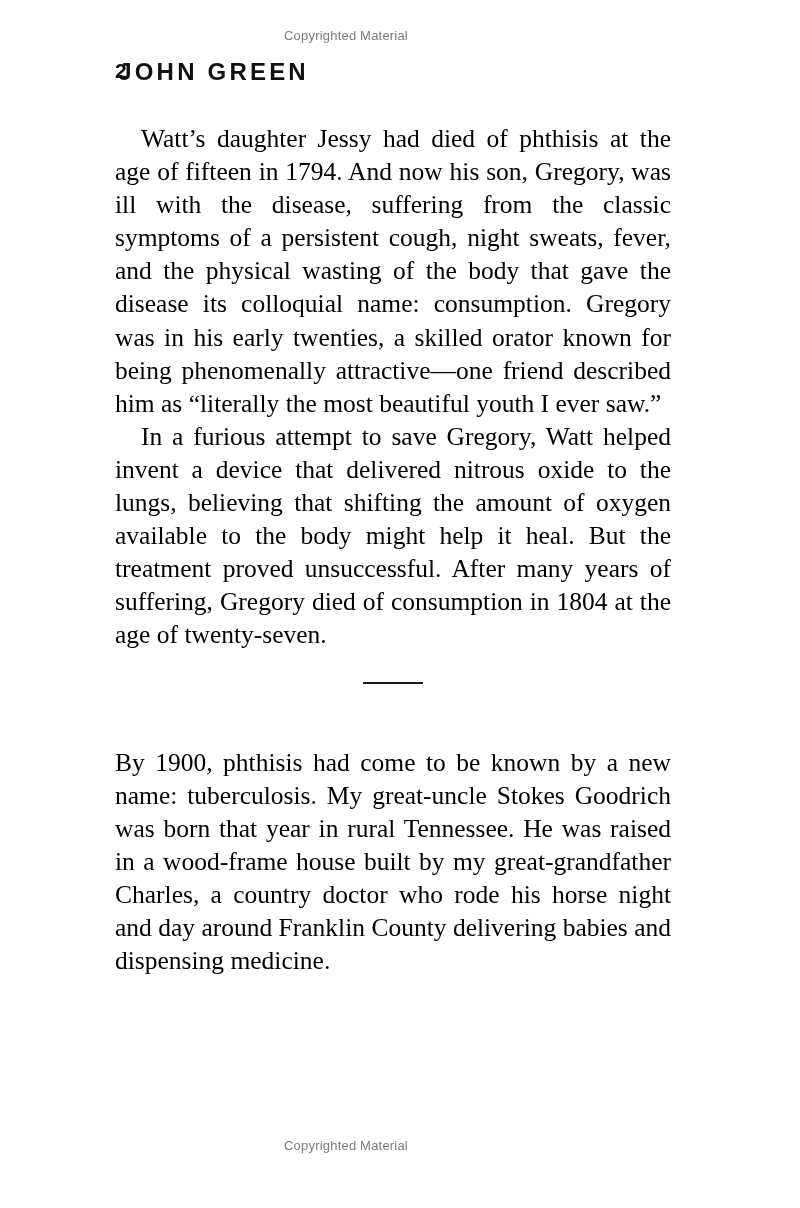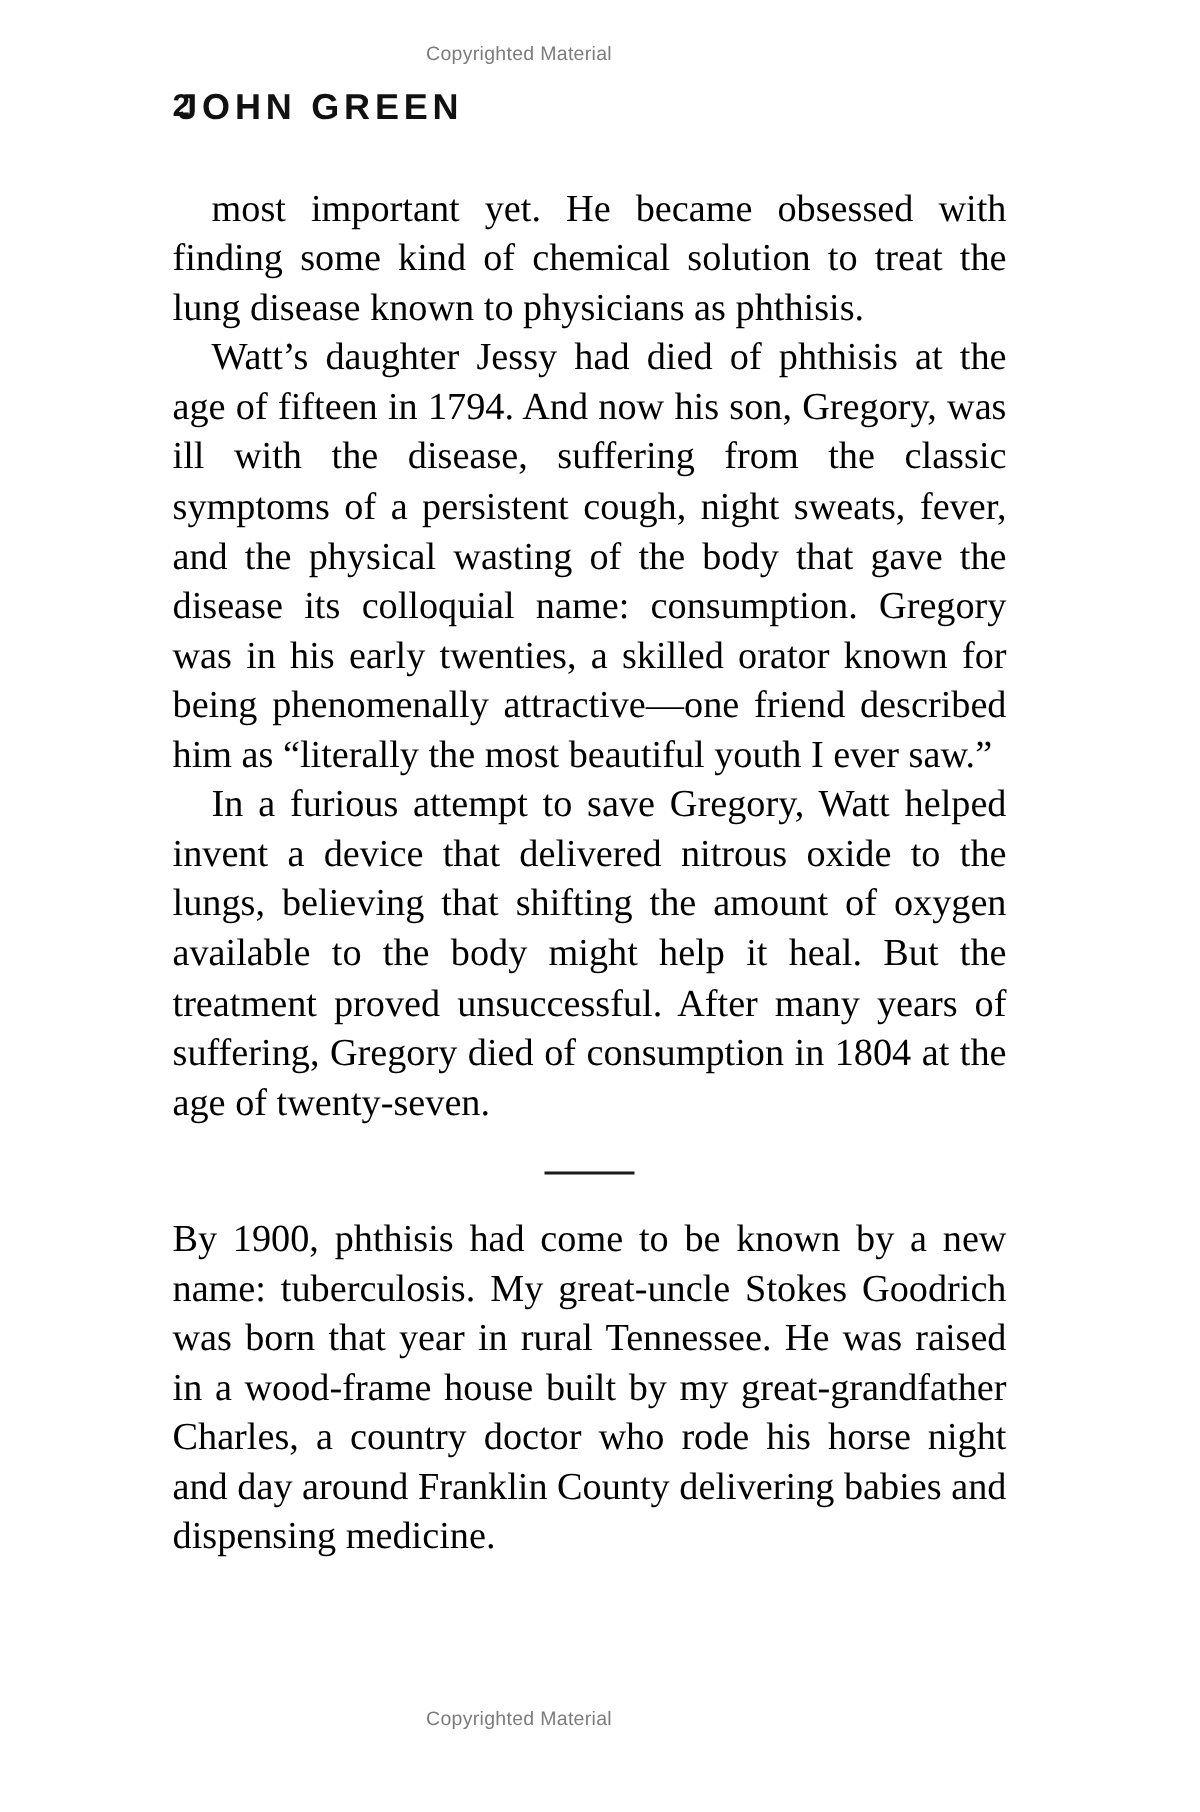--- a/index.html
+++ b/index.html
@@ -75,20 +75,21 @@
     margin: 0;
     font-size: 25.5px;
     line-height: 33.1px;
     text-align: justify;
     text-indent: 26px;
     hyphens: none;
     word-spacing: 0px;
   }
   p.body-para.no-indent {
     text-indent: 0;
+    margin-top: 36px;
   }
   p.body-para.justify-last {
     text-align-last: left;
   }
 
   
   .section-break {
     width: 556px;
     height: 35px;
     position: relative;
@@ -111,21 +112,20 @@
 
 <div class="watermark watermark-top">Copyrighted Material</div>
 
 <div class="running-head">
   <span class="folio">2</span>
   <span class="book-author">JOHN GREEN</span>
 </div>
 
 <div class="text-block">
 
-  <p class="body-para justify-last">most important yet. He became obsessed with finding some kind of chemical solution to treat the lung disease known to physicians as phthisis.</p>
 
   <p class="body-para justify-last">Watt’s daughter Jessy had died of phthisis at the age of fifteen in 1794. And now his son, Gregory, was ill with the disease, suffering from the classic symptoms of a persistent cough, night sweats, fever, and the physical wasting of the body that gave the disease its colloquial name: consumption. Gregory was in his early twenties, a skilled orator known for being phenomenally attractive—one friend described him as “literally the most beautiful youth I ever saw.”</p>
 
   <p class="body-para justify-last">In a furious attempt to save Gregory, Watt helped invent a device that delivered nitrous oxide to the lungs, believing that shifting the amount of oxygen available to the body might help it heal. But the treatment proved unsuccessful. After many years of suffering, Gregory died of consumption in 1804 at the age of twenty-seven.</p>
 
   <div class="spacer-before-rule"></div>
 
   <div class="section-break">
     <div class="rule"></div>
   </div>

